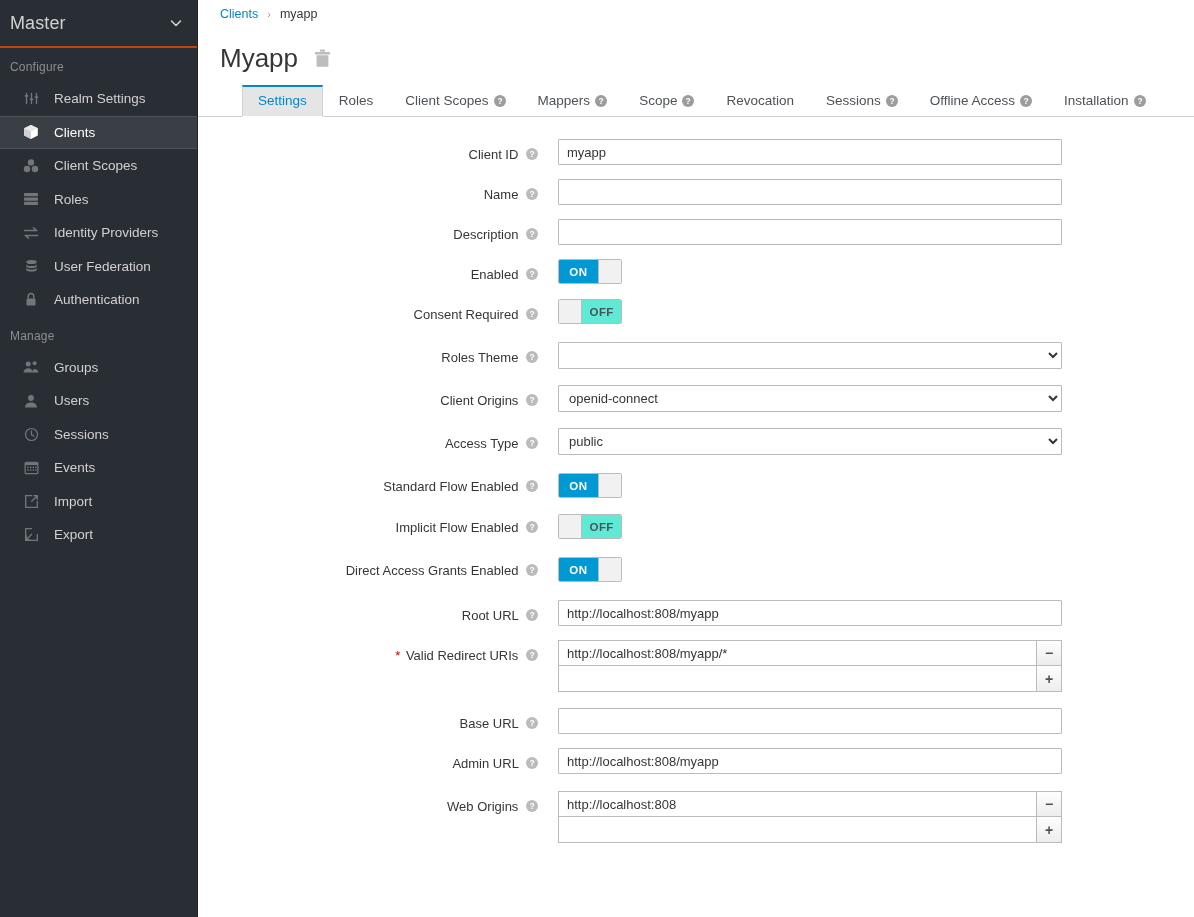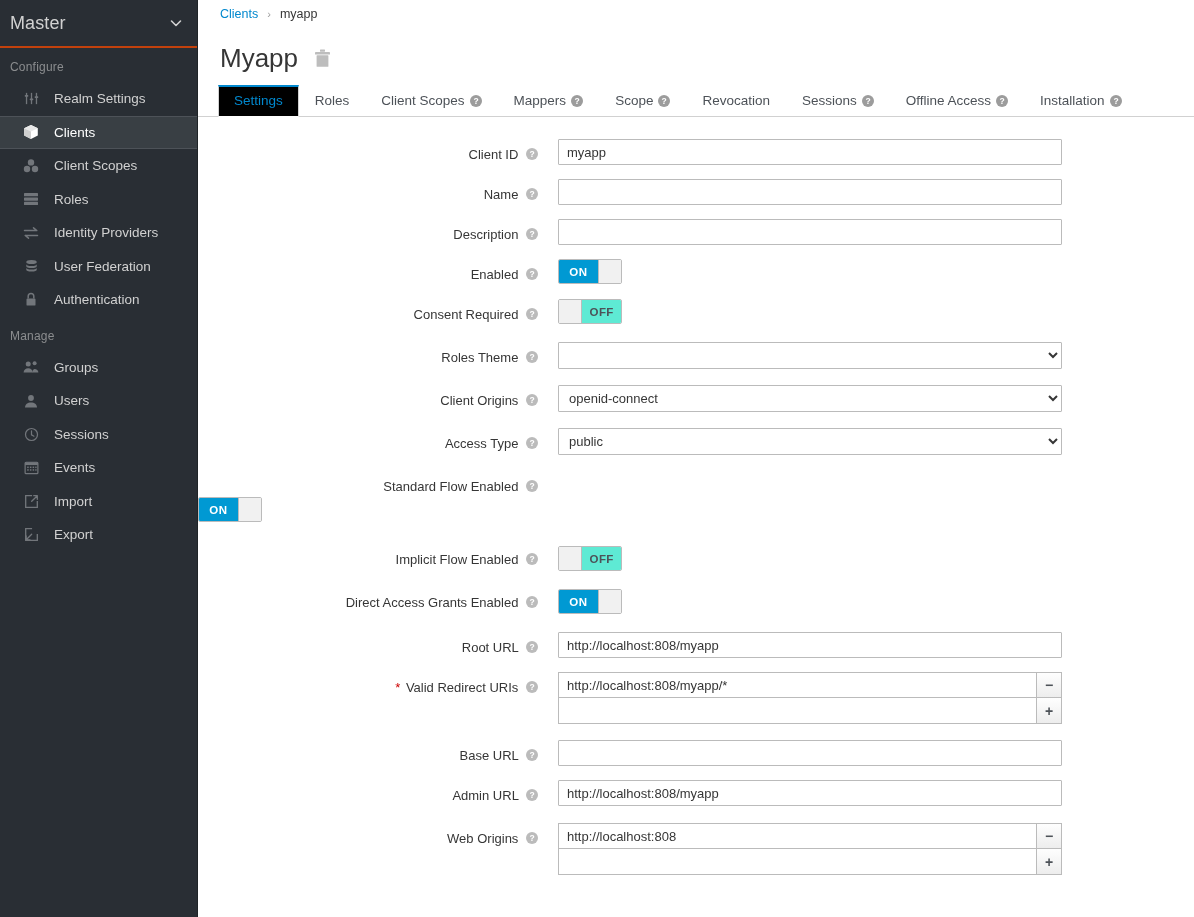--- a/index.html
+++ b/index.html
@@ -141,25 +141,26 @@
     position: relative;
     bottom: -1px;
     display: flex;
     align-items: center;
     gap: 5px;
     white-space: nowrap;
     border: 1px solid transparent;
   }
   .tab.active {
     color: #0088ce;
-    background: #000000;
+    background: #e5e5e5;
     border: 1px solid #d1d1d1;
     border-bottom-color: #fff;
     border-top: 2px solid #0088ce;
     padding-top: 6px;
+    margin-left: 24px;
   }
   .hlp {
     display: inline-block;
     width: 12px; height: 12px;
     vertical-align: -1px;
   }
   .hlp svg { display:block; }
 
   
   .form {
@@ -638,21 +639,21 @@
                 <text x="6" y="9" font-size="8.5" font-family="Liberation Sans, sans-serif" font-weight="bold" fill="#ffffff" text-anchor="middle">?</text>
               </svg></span>
         </div>
         <div class="fctl">
           <select class="sel">
             <option>public</option>
           </select>
         </div>
       </div>
 
-      <div class="frow" style="margin-bottom:24px;flex-direction:column;">
+      <div class="frow" style="margin-bottom:16px;">
         <div class="flabel" style="padding-top:4px;">
           <span>Standard Flow Enabled</span>
           <span class="hlp"><svg width="12" height="12" viewBox="0 0 12 12">
                 <circle cx="6" cy="6" r="6" fill="#bbbbbb"></circle>
                 <text x="6" y="9" font-size="8.5" font-family="Liberation Sans, sans-serif" font-weight="bold" fill="#ffffff" text-anchor="middle">?</text>
               </svg></span>
         </div>
         <div class="fctl">
           <div class="switch on">
             <span class="on-part">ON</span>

